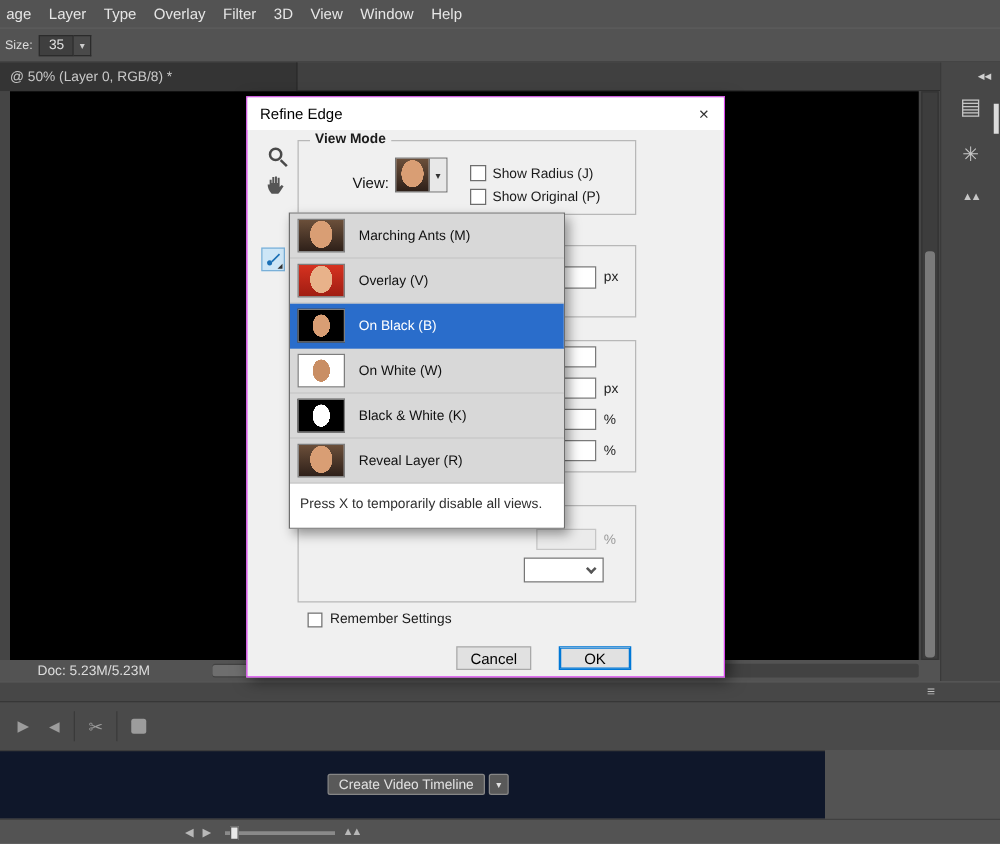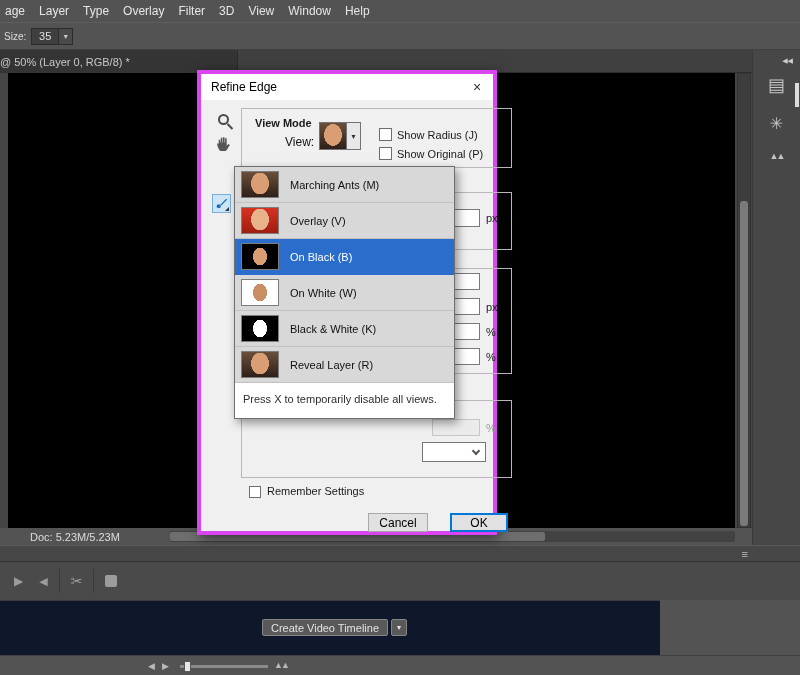--- a/index.html
+++ b/index.html
@@ -10,21 +10,21 @@
   .menubar { position: absolute; top: 0; left: 0; width: 800px; height: 22px; background: #535353; display: flex; align-items: center; color: #e6e6e6; font-size: 12px; }
   .menu-item { padding: 0 7px; cursor: default; }
   .menu-item:first-child { padding-left: 5px; }
 
   .optionsbar { position: absolute; top: 22px; left: 0; width: 800px; height: 28px; background: #535353; border-top: 1px solid #5e5e5e; border-bottom: 1px solid #404040; display: flex; align-items: center; }
   .opt-label { font-size: 10px; color: #dddddd; margin-left: 4px; }
   .size-field { margin-left: 5px; width: 28px; height: 17px; background: #3f3f3f; border: 1px solid #2b2b2b; color: #e0e0e0; font-size: 11px; display: flex; align-items: center; justify-content: center; }
   .size-arrow { width: 14px; height: 17px; color: #cccccc; font-size: 8px; display: flex; align-items: center; justify-content: center; background: #4a4a4a; border: 1px solid #2b2b2b; border-left: none; }
 
   .tabbar { position: absolute; top: 50px; left: 0; width: 752px; height: 23px; background: #404040; border-bottom: 1px solid #2e2e2e; }
-  .doctab { position: absolute; left: 0; top: 0; width: 238px; height: 23px; background: #343434; display: flex; align-items: center; color: #c9c9c9; font-size: 11px; border-right: 1px solid #2a2a2a; }
+  .doctab { position: absolute; left: 0; top: 0; width: 238px; height: 23px; background: #343434; display: flex; align-items: center; padding-left: 8px; color: #c9c9c9; font-size: 11px; border-right: 1px solid #2a2a2a; }
 
   
   .workspace { position: absolute; top: 73px; left: 0; width: 752px; height: 455px; background: #454545; }
   .canvas { position: absolute; left: 8px; top: 0; width: 727px; height: 455px; background: #000000; }
   .vscroll { position: absolute; left: 737px; top: 0; width: 14px; height: 455px; background: #3d3d3d; border: 1px solid #333333; }
   .vthumb { position: absolute; left: 2px; top: 127px; width: 8px; height: 325px; background: #7a7a7a; border-radius: 3px; }
 
   .statusbar { position: absolute; top: 528px; left: 0; width: 752px; height: 17px; background: #535353; display: flex; align-items: center; font-size: 11px; color: #dcdcdc; }
   .docinfo { margin-left: 30px; }
   .status-next { margin-left: 52px; color: #1e1e1e; font-size: 9px; }
@@ -54,33 +54,33 @@
   .create-btn { position: absolute; left: 262px; top: 18px; width: 126px; height: 17px; background: #595959; border: 1px solid #868686; border-radius: 2px; color: #e2e2e2; font-size: 11px; display: flex; align-items: center; justify-content: center; }
   .create-arrow { position: absolute; left: 391px; top: 18px; width: 16px; height: 17px; background: #595959; border: 1px solid #868686; border-radius: 2px; color: #e2e2e2; font-size: 8px; display: flex; align-items: center; justify-content: center; }
   .bottomstrip { position: absolute; top: 655px; left: 0; width: 800px; height: 20px; background: #535353; border-top: 1px solid #404040; }
   .bs-prev { position: absolute; left: 148px; top: 5px; color: #b8b8b8; font-size: 9px; }
   .bs-next { position: absolute; left: 162px; top: 5px; color: #b8b8b8; font-size: 9px; }
   .bs-slider { position: absolute; left: 180px; top: 9px; width: 88px; height: 3px; background: #8a8a8a; }
   .bs-thumb { position: absolute; left: 4px; top: -4px; width: 7px; height: 11px; background: #e8e8e8; border: 1px solid #555555; }
   .bs-mtn { position: absolute; left: 274px; top: 4px; color: #b8b8b8; font-size: 9px; letter-spacing: -2px; }
 
   
-  .dialog { position: absolute; left: 197px; top: 70px; width: 300px; height: 465px; background: #f0f0f0; border: 4px solid #d946ef; box-shadow: 3px 3px 12px rgba(0,0,0,0.55); z-index: 20; font-size: 12px; color: #111111; }
+  .dialog { position: absolute; left: 197px; top: 77px; width: 383px; height: 465px; background: #f0f0f0; border: 1px solid #d946ef; box-shadow: 3px 3px 12px rgba(0,0,0,0.55); z-index: 20; font-size: 12px; color: #111111; }
   .dlg-title { height: 26px; background: #ffffff; display: flex; align-items: center; padding-left: 10px; font-size: 12px; color: #000000; }
   .dlg-close { position: absolute; right: 5px; top: 3px; width: 22px; height: 20px; display: flex; align-items: center; justify-content: center; font-size: 14px; color: #333333; }
 
   .zoom-btn { position: absolute; left: 17px; top: 40px; width: 18px; height: 18px; }
   .zoom-lens { position: absolute; width: 11px; height: 11px; border: 2px solid #4a4a4a; border-radius: 50%; }
   .zoom-handle { position: absolute; width: 2px; height: 7px; background: #4a4a4a; left: 11px; top: 9px; transform: rotate(-45deg); }
   .hand-btn { position: absolute; left: 14px; top: 61px; width: 18px; height: 18px; }
   .refine-tool { position: absolute; left: 11px; top: 120px; width: 19px; height: 19px; background: #cde6f7; border: 1px solid #7ab0d8; display: flex; align-items: center; justify-content: center; }
   .refine-tool::after { content: ""; position: absolute; right: 1px; bottom: 1px; border-left: 4px solid transparent; border-bottom: 4px solid #333333; }
 
   .grp { position: absolute; border: 1px solid #b8b8b8; }
-  .grp-label { position: absolute; top: -8px; left: 9px; background: #f0f0f0; padding: 0 4px; font-weight: bold; font-size: 11px; color: #1a1a1a; margin-top: 16px; }
+  .grp-label { position: absolute; top: -8px; left: 9px; background: #f0f0f0; padding: 0 4px; font-weight: bold; font-size: 11px; color: #1a1a1a; }
   .grp-viewmode { left: 40px; top: 34px; width: 271px; height: 60px; }
   .grp-edge { left: 40px; top: 118px; width: 271px; height: 58px; }
   .grp-adjust { left: 40px; top: 194px; width: 271px; height: 106px; }
   .grp-output { left: 40px; top: 326px; width: 271px; height: 78px; }
 
   .view-label { position: absolute; left: 84px; top: 61px; }
   .view-drop { position: absolute; left: 118px; top: 48px; width: 42px; height: 28px; border: 1px solid #747474; background: #ffffff; display: flex; }
   .vd-thumb { width: 27px; height: 100%; border-right: 1px solid #747474; }
   .vd-arrow { flex: 1; display: flex; align-items: center; justify-content: center; font-size: 8px; color: #333333; background: #e8e8e8; }
   .checkbox { width: 13px; height: 13px; background: #ffffff; border: 1px solid #6e6e6e; position: absolute; }

